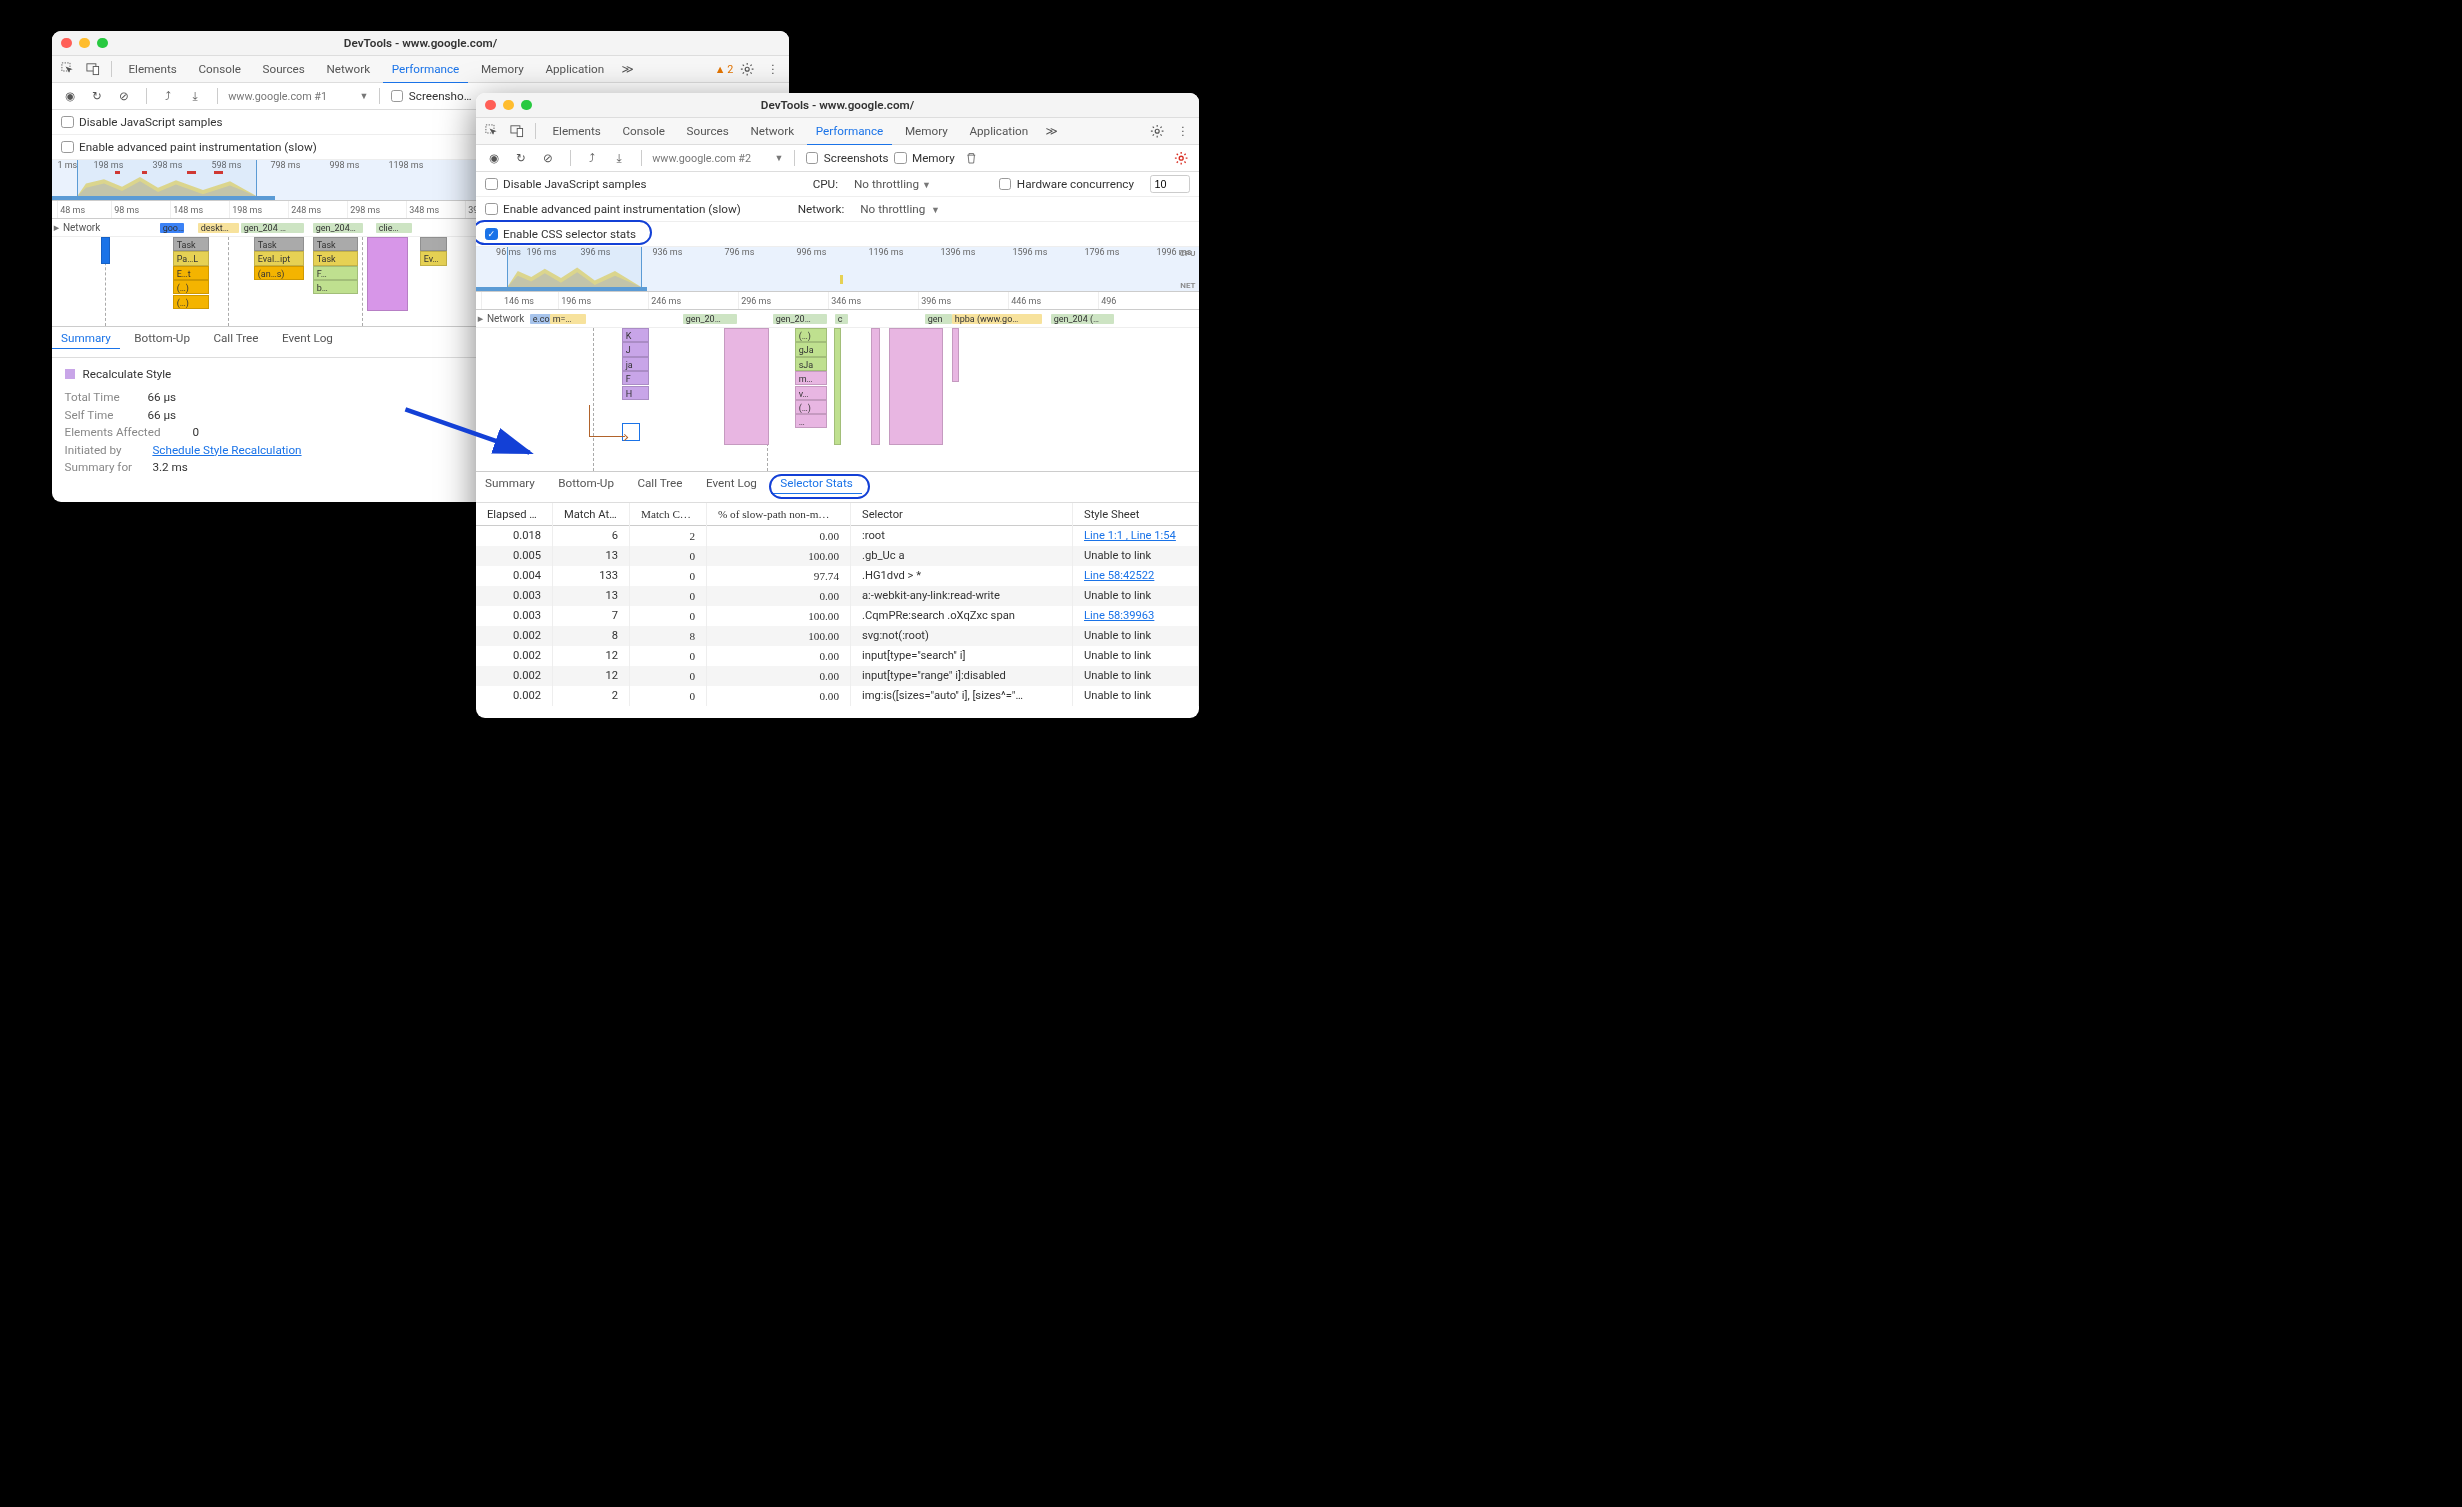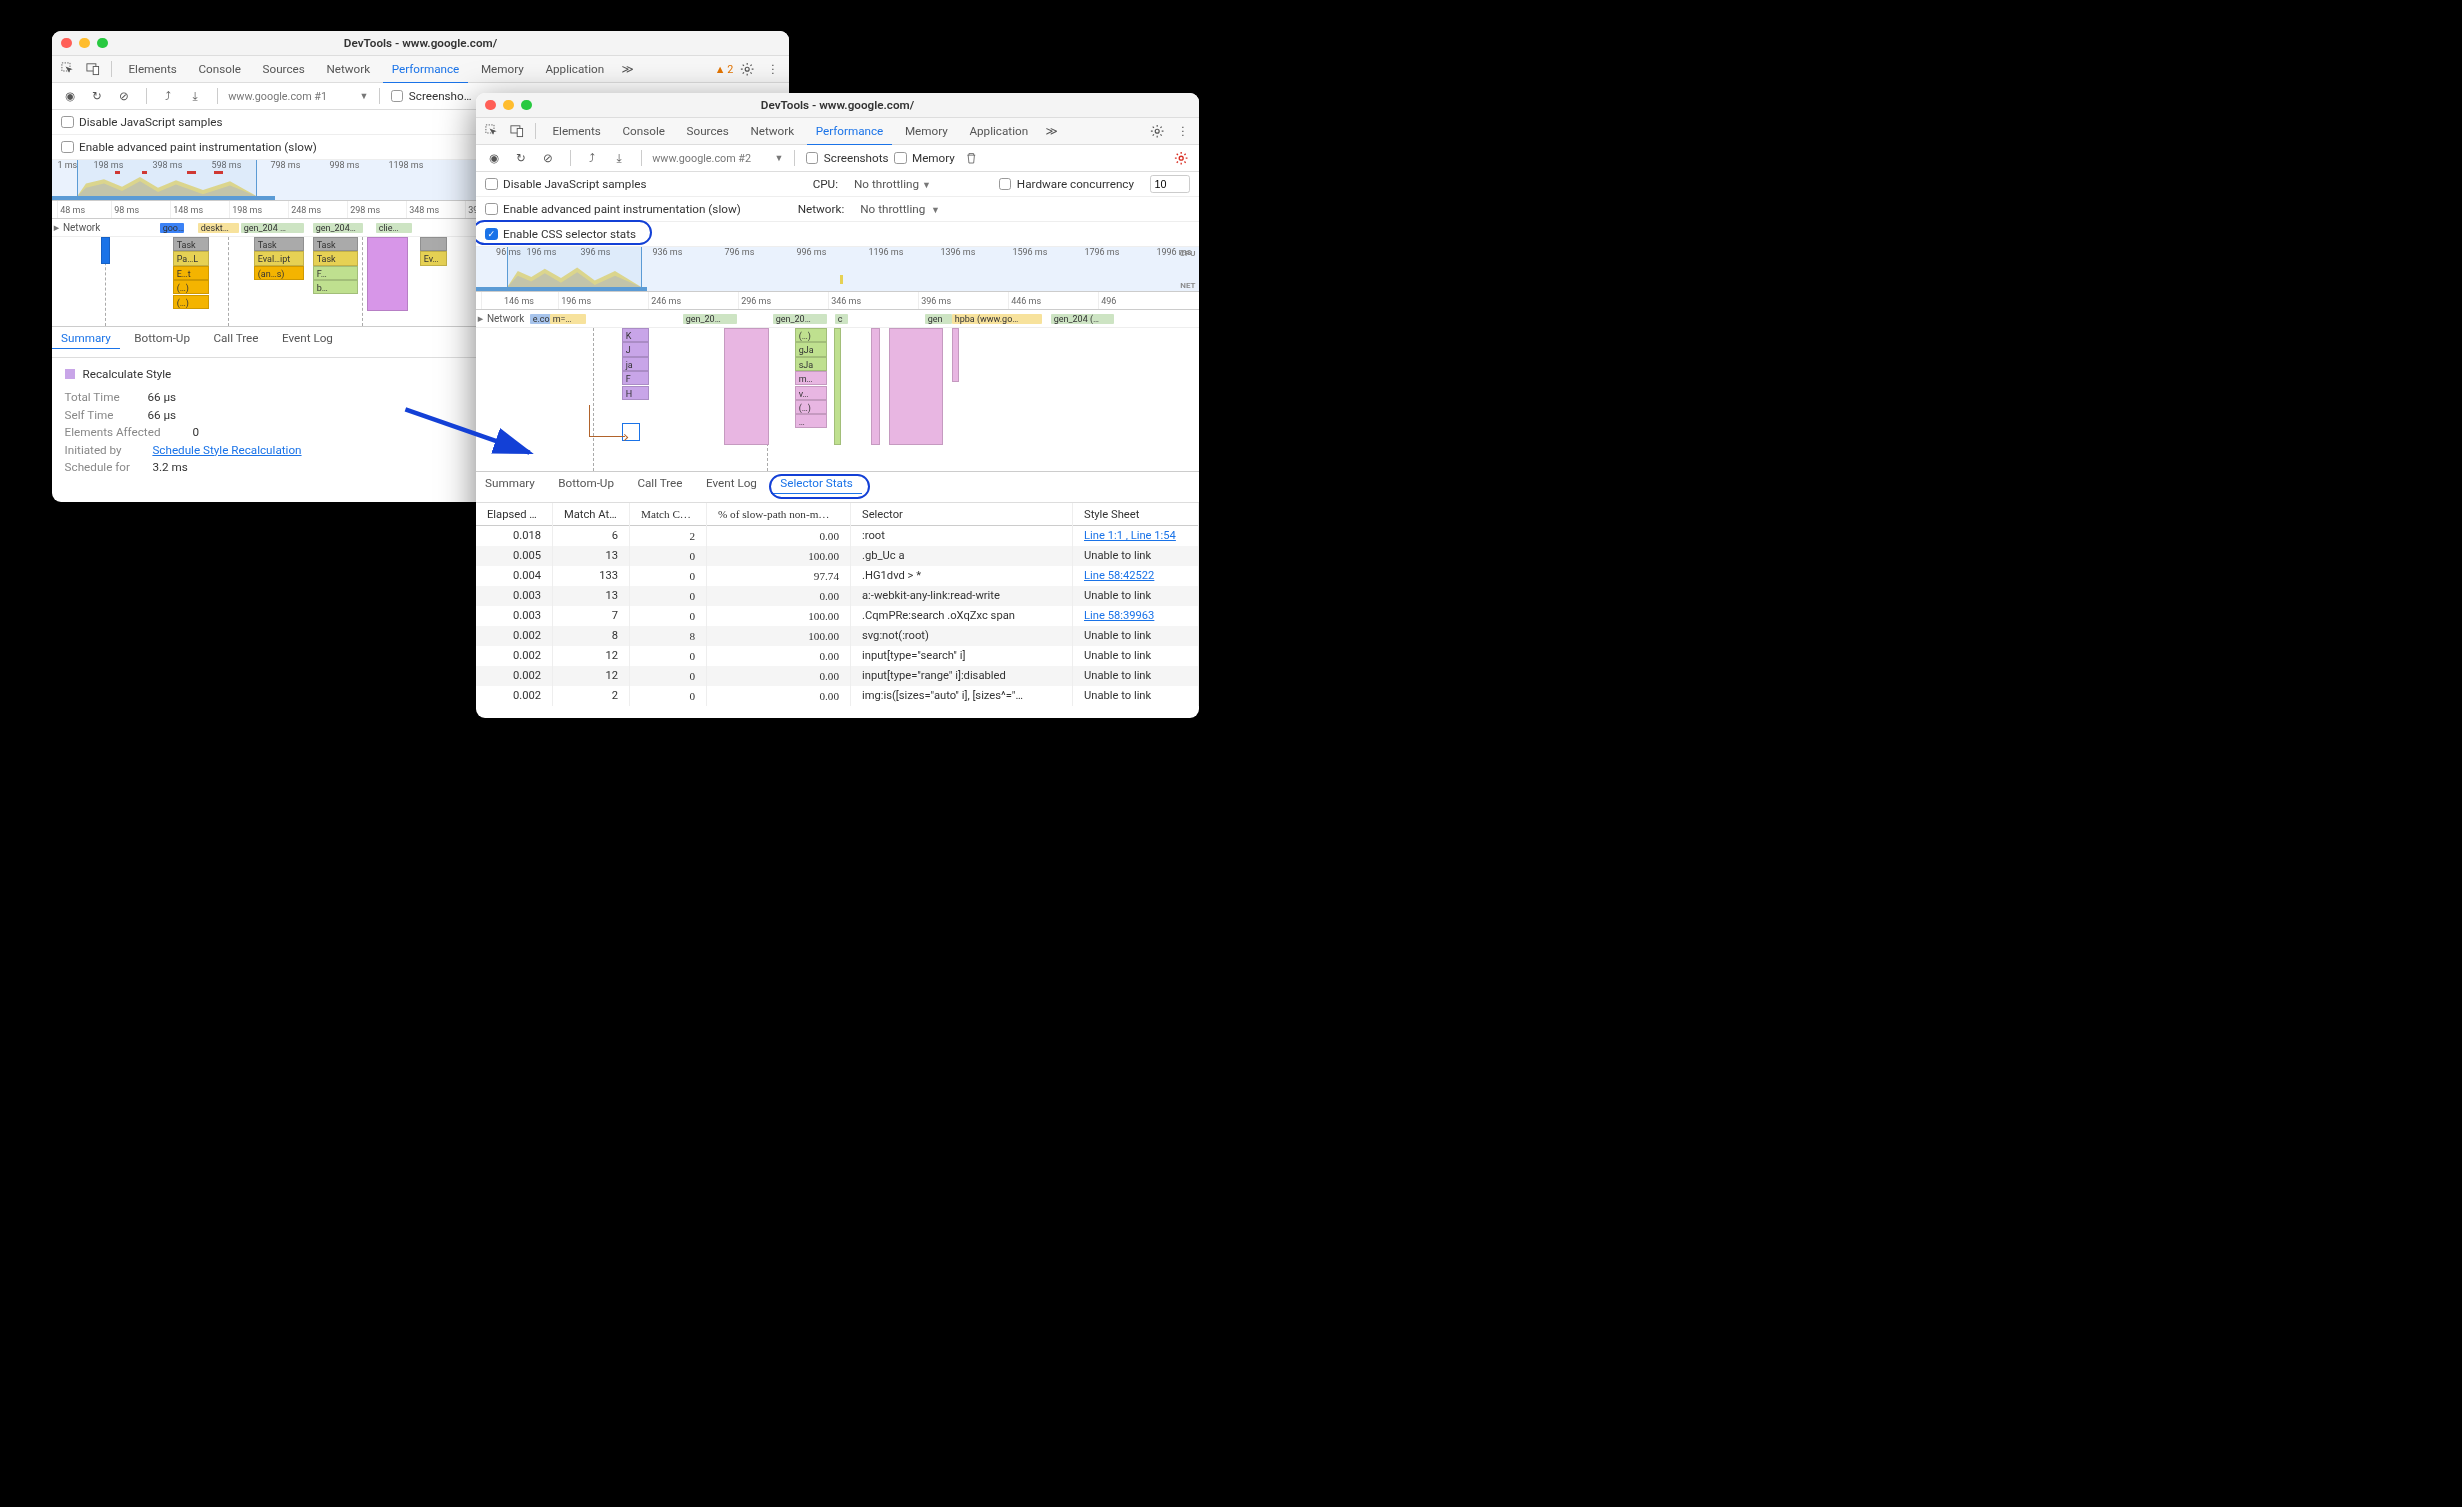--- a/index.html
+++ b/index.html
@@ -346,21 +346,21 @@
       </div>
     <div class="row">
         <span class="k">Elements Affected</span>
         <span class="v">0</span>
       </div>
     <div class="row">
         <span class="k" style="width:77px">Initiated by</span>
         <a>Schedule Style Recalculation</a>
       </div>
     <div class="row">
-        <span class="k" style="width:77px">Schedule for</span>
+        <span class="k" style="width:77px">Summary for</span>
         <span class="v">3.2 ms</span>
       </div>
   </div>
 </div>
 
 <div class="window" style="left:476px; top:93px; width:723px; height:625px;">
   <div class="titlebar">
     <div class="traffic">
       <div class="dot red"></div>
       <div class="dot yellow"></div>

